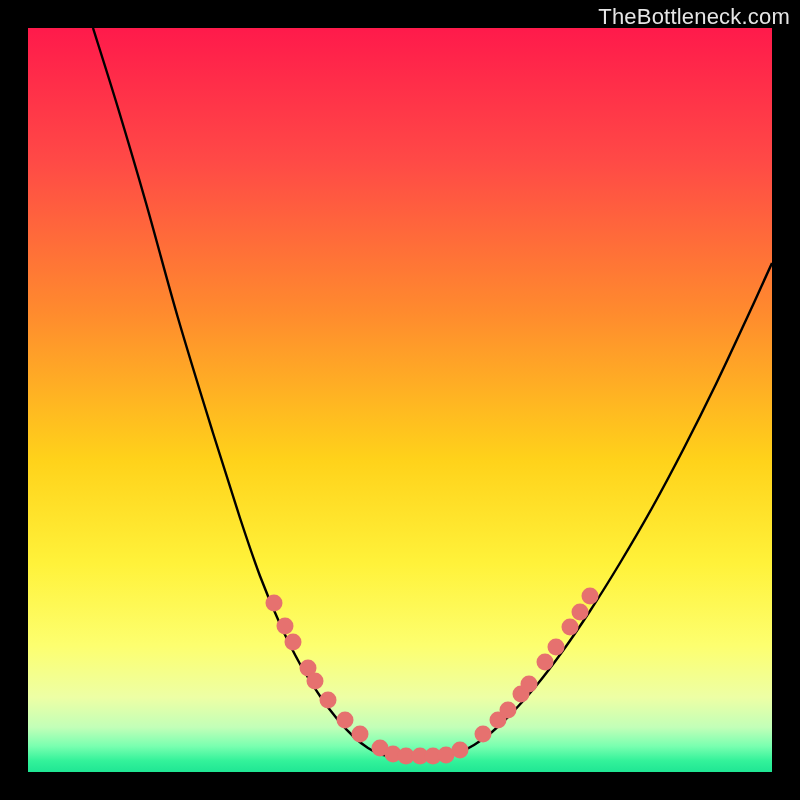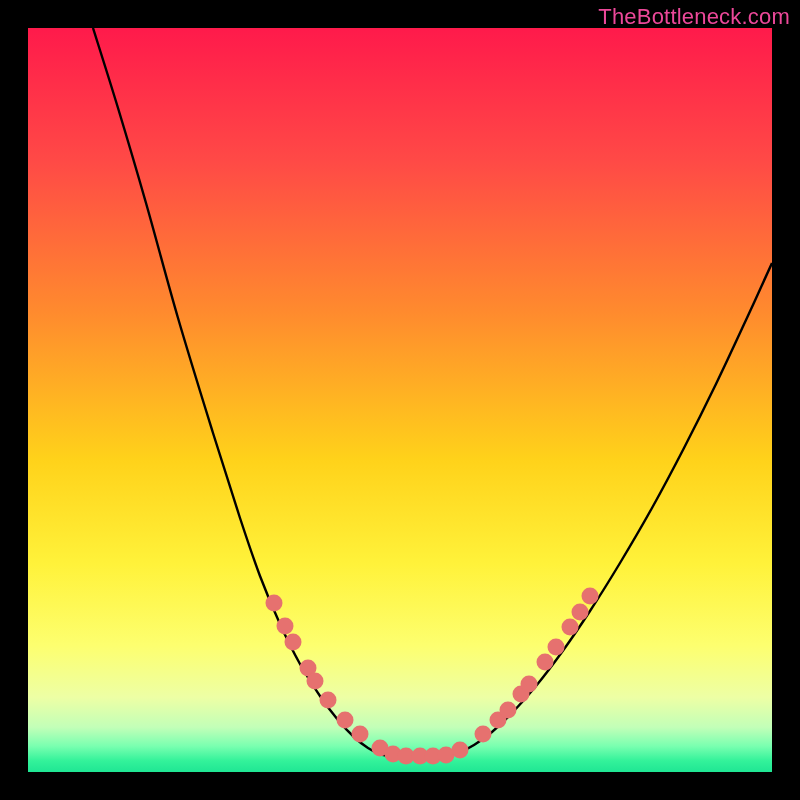--- a/index.html
+++ b/index.html
@@ -20,21 +20,21 @@
     overflow: hidden;
   }
   .gradient {
     position: absolute;
     inset: 0;
   }
   .watermark {
     position: absolute;
     top: 4px;
     right: 10px;
-    color: #ec4899;
+    color: #e5e5e5;
     font-size: 22px;
     letter-spacing: 0.2px;
     font-weight: 500;
   }
   svg.curve {
     position: absolute;
     inset: 0;
   }
 </style>
 </head>

